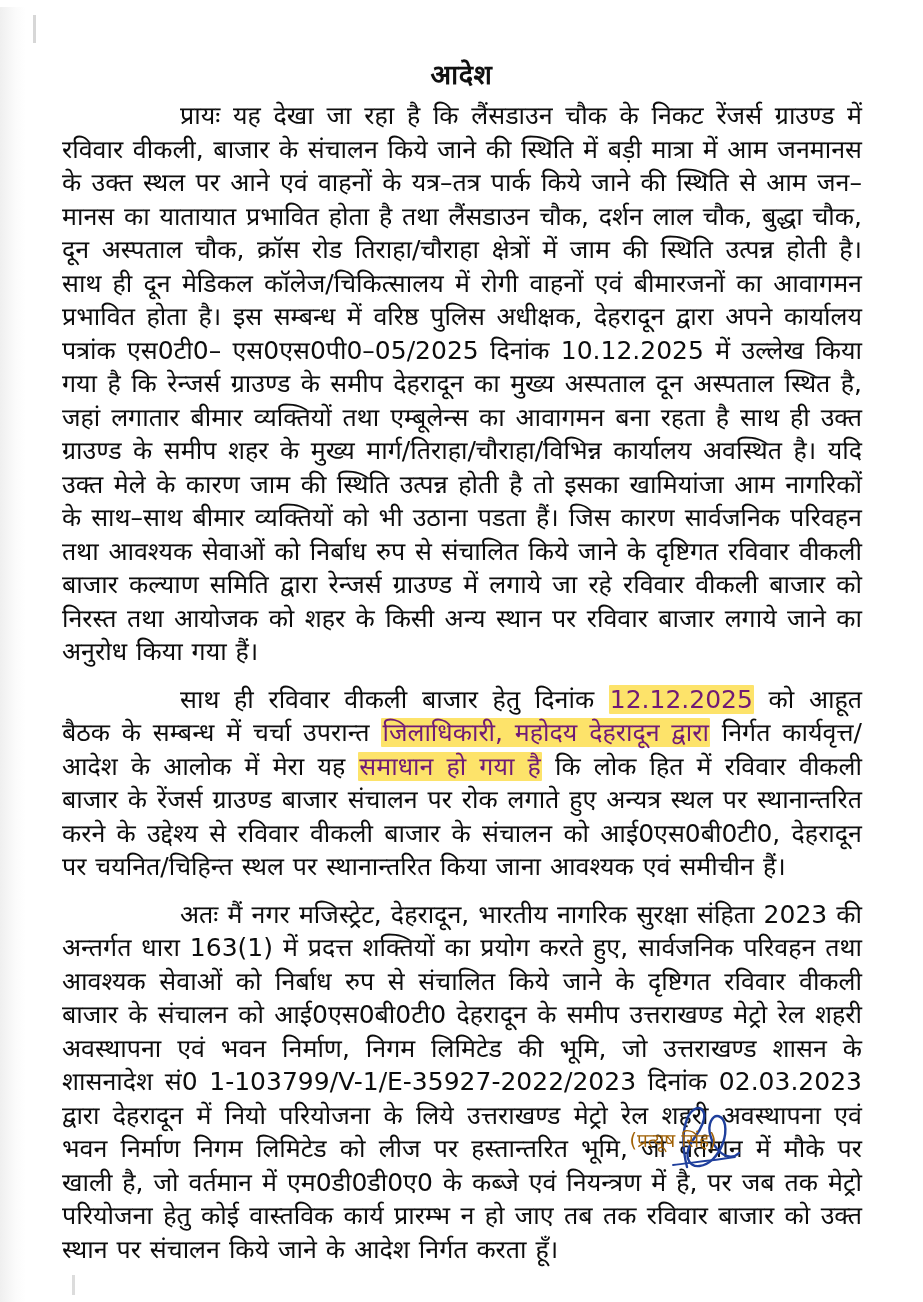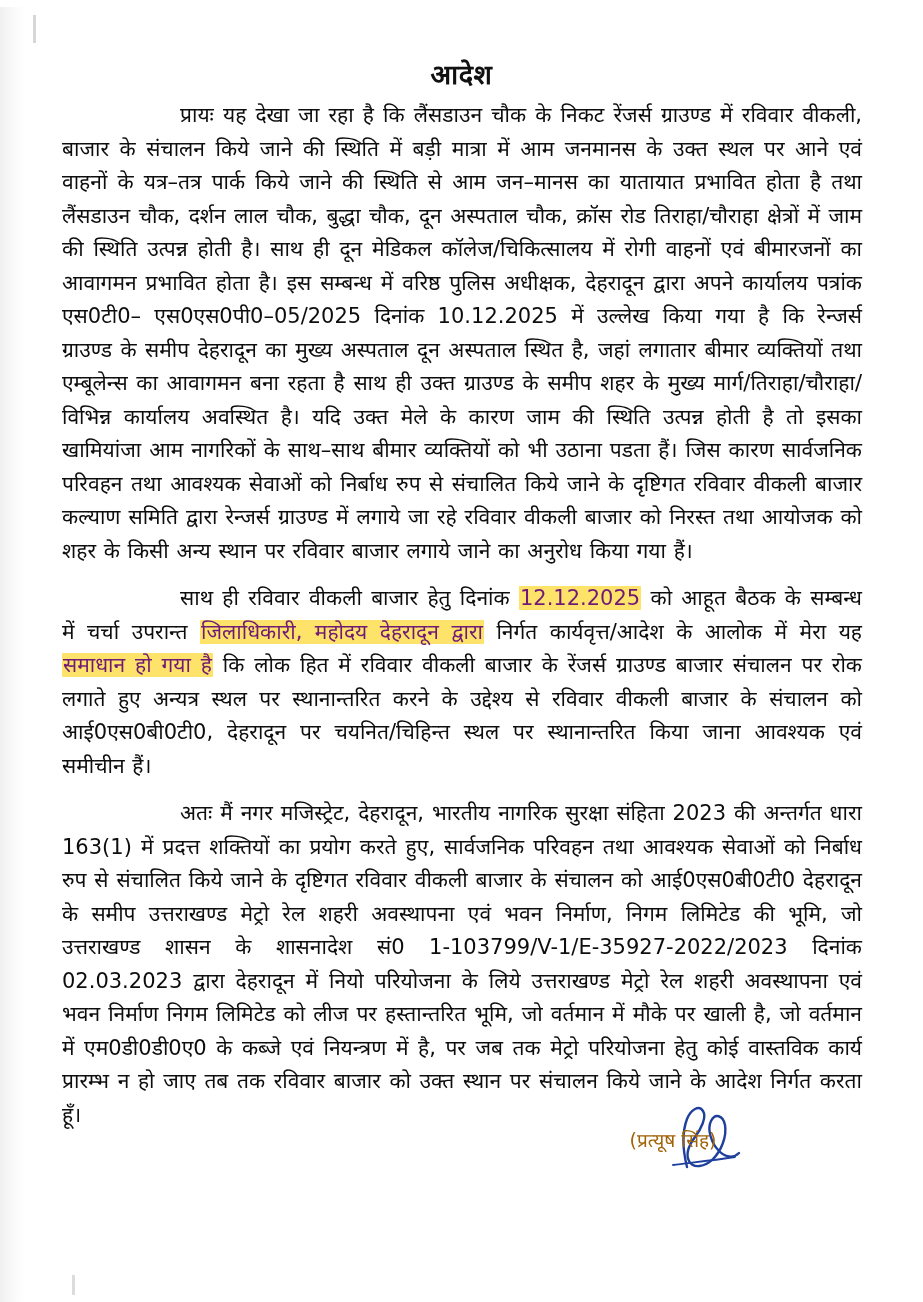--- a/index.html
+++ b/index.html
@@ -54,21 +54,21 @@
   .body-area {
     position: absolute;
     left: 62px;
     top: 92px;
     width: 800px;
   }
 
   p.para {
     margin: 0 0 14px 0;
     font-family: "DejaVu Sans", sans-serif;
-    font-size: 21px;
+    font-size: 25px;
     line-height: 33.5px;
     color: #0d0d0d;
     text-align: justify;
     text-justify: inter-word;
     word-spacing: 1px;
   }
   p.para.indent::before {
     content: "";
     display: inline-block;
     width: 118px;

